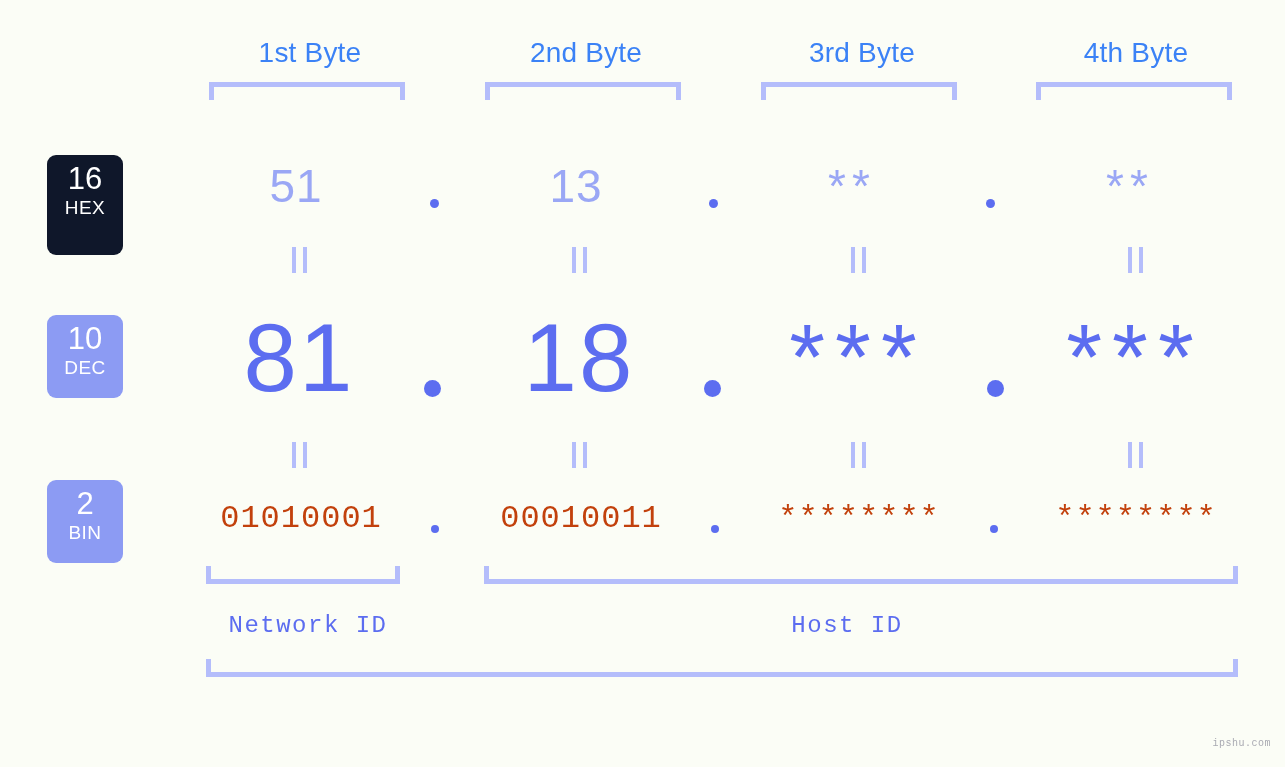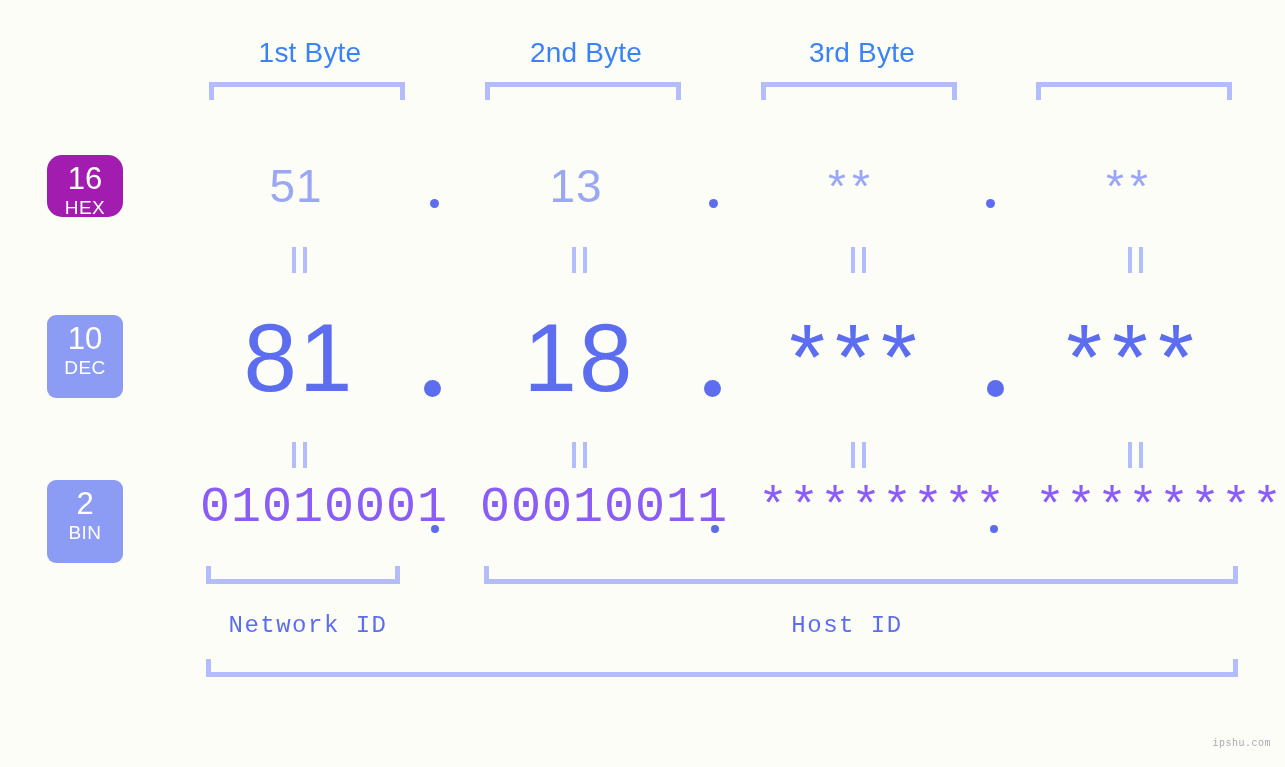--- a/index.html
+++ b/index.html
@@ -58,21 +58,21 @@
     position: absolute;
     left: 47px;
     width: 76px;
     border-radius: 9px;
     background: #7b8cf0;
     color: #ffffff;
     text-align: center;
     box-sizing: border-box;
     padding-top: 7px;
   }
-  .base-badge.b16 { top: 155px;  height: 62px; background: #a21caf; border-radius: 15px; }
+  .base-badge.b16 { top: 155px;  height: 100px; background: #0f172a; }
   .base-badge.b10 { top: 315px;  height: 83px; background: #8c9bf3; }
   .base-badge.b2  { top: 480px;  height: 83px; background: #8c9bf3; }
 
   .base-badge .num {
     display: block;
     font-size: 31px;
     line-height: 34px;
     font-family: "Liberation Sans", sans-serif;
     font-weight: 400;
   }
@@ -104,24 +104,24 @@
   .row-dec .val {
     top: 295px;
     font-size: 96px;
     line-height: 125px;
     color: #5c6df0;
     letter-spacing: 2px;
   }
   .row-dec .val.stars { letter-spacing: 10px; font-size: 92px; }
 
   .row-bin .val {
-    top: 479px;
-    font-size: 50px;
+    top: 490px;
+    font-size: 32px;
     line-height: 58px;
-    color: #8b5cf6;
+    color: #c2410c;
     font-family: "Liberation Mono", monospace;
     letter-spacing: 1px;
   }
 
   
   .dot {
     position: absolute;
     border-radius: 50%;
     background: #5c6df0;
   }
@@ -177,20 +177,21 @@
   }
 </style>
 </head>
 <body>
 
 <div class="stage">
 
   <div class="byte-header" style="left:196px;width:228px;">1st Byte</div>
   <div class="byte-header" style="left:472px;width:228px;">2nd Byte</div>
   <div class="byte-header" style="left:748px;width:228px;">3rd Byte</div>
+  <div class="byte-header" style="left:1022px;width:228px;">4th Byte</div>
 
   <div class="bracket-top" style="left:209px;top:82px;width:196px;"></div>
   <div class="bracket-top" style="left:485px;top:82px;width:196px;"></div>
   <div class="bracket-top" style="left:761px;top:82px;width:196px;"></div>
   <div class="bracket-top" style="left:1036px;top:82px;width:196px;"></div>
 
   <div class="base-badge b16">
     <span class="num">16</span>
     <span class="nm">HEX</span>
   </div>

